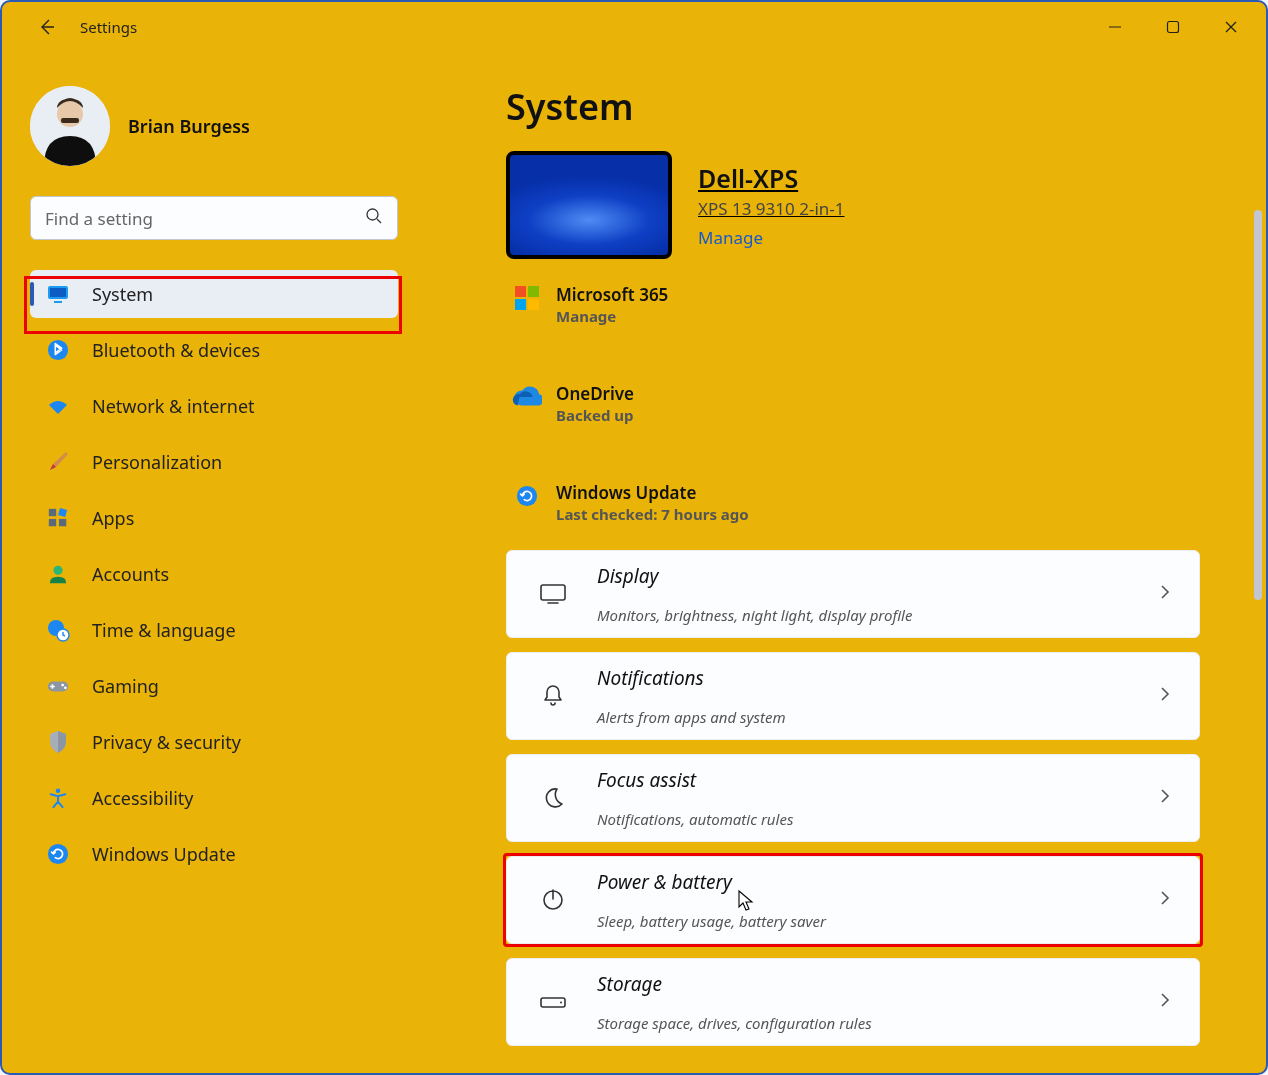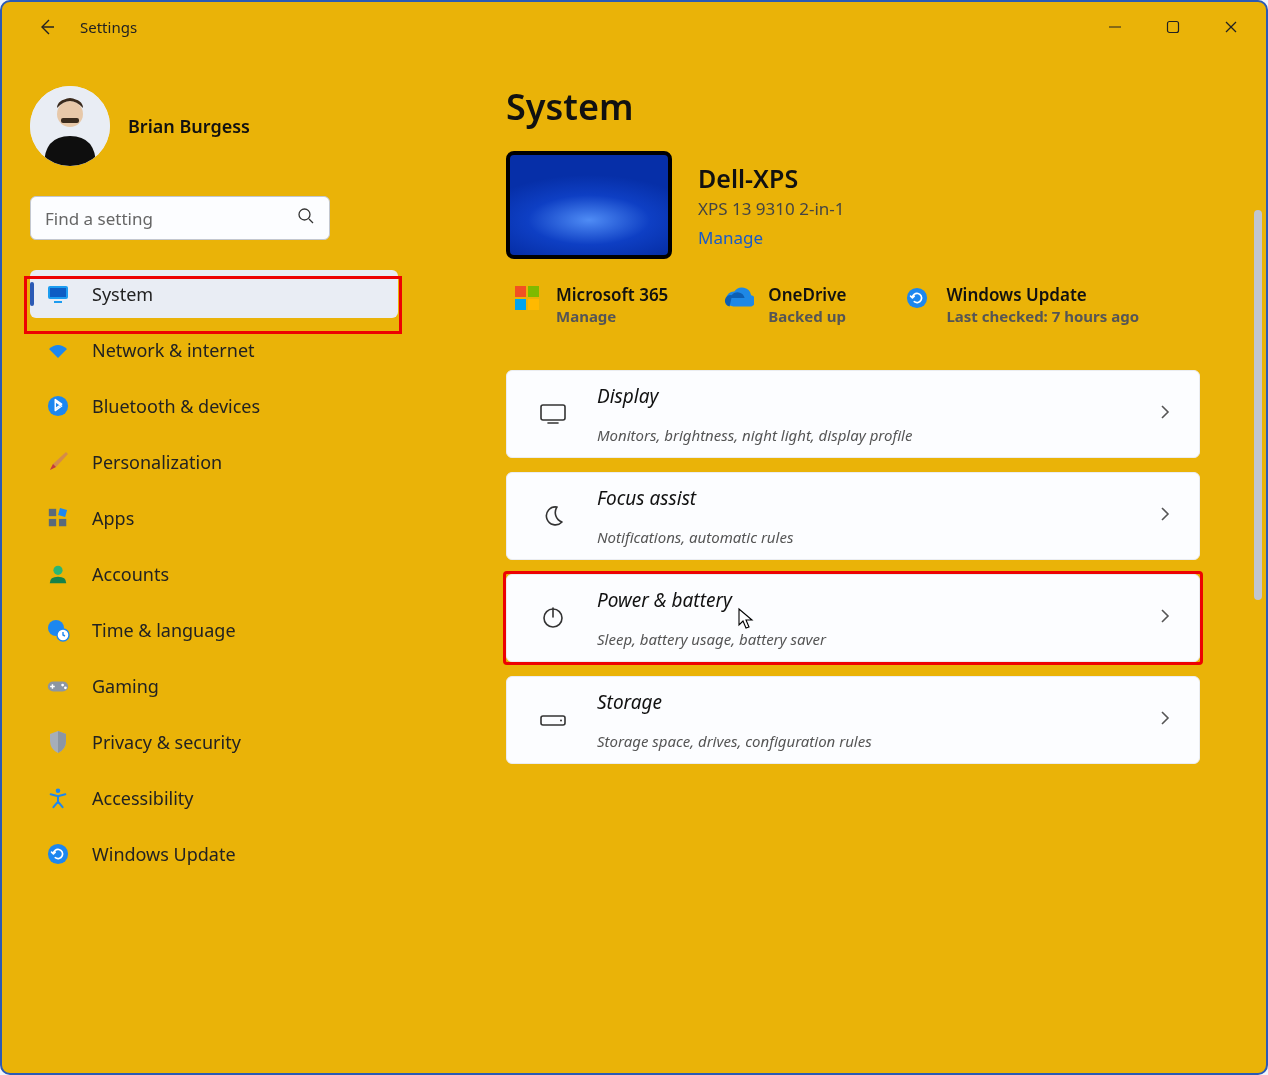--- a/index.html
+++ b/index.html
@@ -32,45 +32,45 @@
 .profile { display:flex; align-items:center; gap:18px; margin-bottom: 30px; margin-top: 10px; }
 .avatar { width:80px; height:80px; border-radius:50%; overflow:hidden; background:#e8ecf4; display:flex; align-items:flex-end; justify-content:center; }
 .avatar svg { width: 80px; height: 80px; }
 .username { font-size:18px; font-weight:600; color:#111; }
 
 .search {
   display:flex; align-items:center;
   border:1px solid #c3c7cf; border-radius:6px;
   background:#fcfdff; height:44px; padding:0 14px 0 14px;
   margin-bottom: 30px;
-  width: 300px;
+  width: 368px;
 }
 .search input { flex:1; border:none; outline:none; background:transparent; font-size:17px; color:#555; }
 .search input::placeholder { color:#666; }
 .search-icon { color:#333; }
 
 .nav-item {
   display:flex; align-items:center; gap:22px;
   height:48px; padding:0 16px; margin-bottom:8px;
   font-size:18px; color:#222; border-radius:6px;
   position:relative;
   width: 368px;
 }
 .nav-item.selected { background:#e9edf4; }
 .nav-item.selected::before { content:""; position:absolute; left:0; top:12px; bottom:12px; width:4px; background:#2b5ab5; border-radius:3px; }
 .nav-icon { width:24px; height:24px; display:flex; align-items:center; justify-content:center; }
 .highlight-system { position:absolute; border:3px solid #ed0202; width:378px; height:58px; left:22px; top:274px; pointer-events:none; }
 
 .page-title { font-size:36px; font-weight:600; margin: 10px 0 20px 0; color:#111; }
-.device { display:flex; gap:26px; align-items:center; margin-bottom: 24px; }
+.device { display:flex; gap:26px; align-items:center; margin-bottom: 24px; text-decoration: underline; }
 .device-thumb { width:166px; height:108px; border-radius:8px; border:4px solid #000; background: radial-gradient(ellipse 70% 45% at 50% 65%, #4f8cf5 0%, #0e3fc4 55%, #062fa8 100%); }
 .device-name { font-size:25px; font-weight:600; color:#111; }
 .device-model { font-size:17px; color:#444; margin-top:2px; }
 .rename-link { font-size:17px; color:#1a5ac8; margin-top:6px; display:inline-block; }
-.status-row { display:flex; gap:56px; margin-bottom: 44px; margin-top: 6px; padding-left: 6px; }
+.status-row { display:flex; gap:56px; margin-bottom: 26px; margin-top: 6px; padding-left: 6px; flex-direction: column; }
 .status-item { display:flex; gap:14px; align-items:flex-start; }
 .status-icon { width:30px; height:30px; display:flex; align-items:center; justify-content:center; }
 .status-title { font-size:17px; font-weight:600; color:#111; }
 .status-sub { font-size:15px; color:#555;font-weight:bold; }
 
 .card {
   display:flex; align-items:center;
   background:#fcfdff; border:1px solid #ebedf1; border-radius:6px;
   height:88px; margin-bottom:14px; padding:0 28px;
   width: 694px; position:relative;font-style:italic;
@@ -147,34 +147,34 @@
               <svg width="24" height="24" viewBox="0 0 24 24">
                 <rect x="2" y="4" width="20" height="13" rx="2" fill="#1c9cf0"></rect>
                 <rect x="4" y="6" width="16" height="9" fill="#0d5cc4"></rect>
                 <rect x="8" y="19" width="8" height="2" fill="#1c9cf0"></rect>
               </svg>
             </span>
             <span>System</span>
           </div>
           <div class="nav-item">
             <span class="nav-icon">
-              <svg width="24" height="24" viewBox="0 0 24 24">
-                <path d="M12 20 L3 11 Q12 3 21 11 Z" fill="#1c87f0"></path>
-              </svg>
-            </span>
-            <span>Network &amp; internet</span>
-          </div>
-          <div class="nav-item">
-            <span class="nav-icon">
               <svg width="22" height="22" viewBox="0 0 24 24">
                 <circle cx="12" cy="12" r="11" fill="#1c87f0"></circle>
                 <path d="M9 7l7 5-7 5V5l7 5-7 5" stroke="#fff" stroke-width="1.6" fill="none" stroke-linejoin="round"></path>
               </svg>
             </span>
             <span>Bluetooth &amp; devices</span>
+          </div>
+          <div class="nav-item">
+            <span class="nav-icon">
+              <svg width="24" height="24" viewBox="0 0 24 24">
+                <path d="M12 20 L3 11 Q12 3 21 11 Z" fill="#1c87f0"></path>
+              </svg>
+            </span>
+            <span>Network &amp; internet</span>
           </div>
           <div class="nav-item">
             <span class="nav-icon">
               <svg width="24" height="24" viewBox="0 0 24 24">
                 <path d="M4 20 L7 14 L20 2 L22 4 L10 17 Z" fill="#d48b4a"></path>
                 <path d="M4 20 L7 14 L10 17 Z" fill="#c43a3a"></path>
               </svg>
             </span>
             <span>Personalization</span>
           </div>
@@ -314,20 +314,35 @@
             <div>
               <div class="card-title">Display</div>
               <div class="card-sub">Monitors, brightness, night light, display profile</div>
             </div>
             <div class="chevron"><svg width="12" height="18" viewBox="0 0 12 18">
                 <path d="M3 3 L9 9 L3 15" fill="none" stroke="#555" stroke-width="1.6"></path>
               </svg></div>
           </div>
           <div class="card">
             <div class="card-icon">
+              <svg width="24" height="26" viewBox="0 0 24 26">
+                <path d="M12 3a6 6 0 0 0-6 6v5l-2 3h16l-2-3V9a6 6 0 0 0-6-6z" stroke="#333" stroke-width="1.6" fill="none" stroke-linecap="round" stroke-linejoin="round"></path>
+                <path d="M10 20a2 2 0 0 0 4 0" stroke="#333" stroke-width="1.6" fill="none" stroke-linecap="round" stroke-linejoin="round"></path>
+              </svg>
+            </div>
+            <div>
+              <div class="card-title">Notifications</div>
+              <div class="card-sub">Alerts from apps and system</div>
+            </div>
+            <div class="chevron"><svg width="12" height="18" viewBox="0 0 12 18">
+                <path d="M3 3 L9 9 L3 15" fill="none" stroke="#555" stroke-width="1.6"></path>
+              </svg></div>
+          </div>
+          <div class="card">
+            <div class="card-icon">
               <svg width="24" height="24" viewBox="0 0 24 24">
                 <path d="M16 3a9 9 0 1 0 5 15 10 10 0 0 1-5-15z" stroke="#333" stroke-width="1.6" fill="none" stroke-linecap="round" stroke-linejoin="round"></path>
               </svg>
             </div>
             <div>
               <div class="card-title">Focus assist</div>
               <div class="card-sub">Notifications, automatic rules</div>
             </div>
             <div class="chevron"><svg width="12" height="18" viewBox="0 0 12 18">
                 <path d="M3 3 L9 9 L3 15" fill="none" stroke="#555" stroke-width="1.6"></path>

